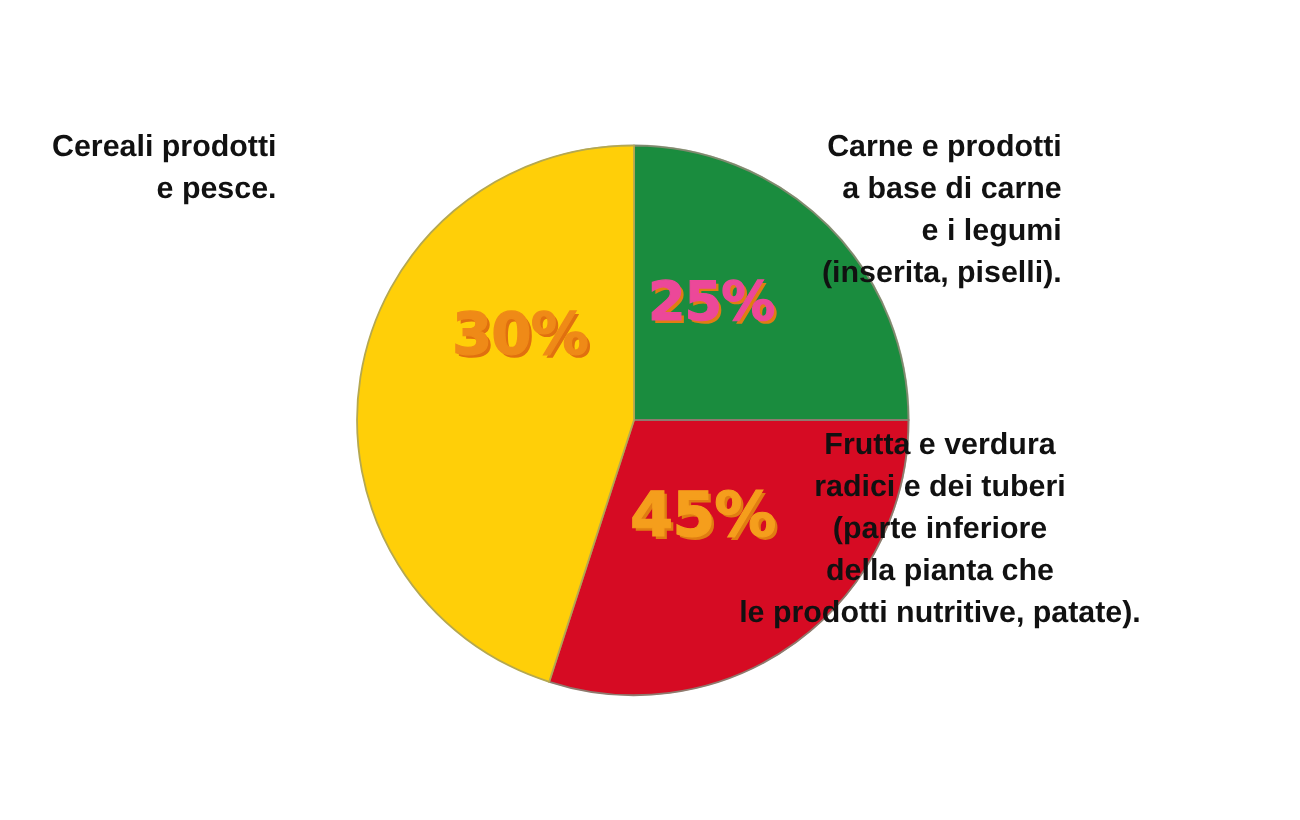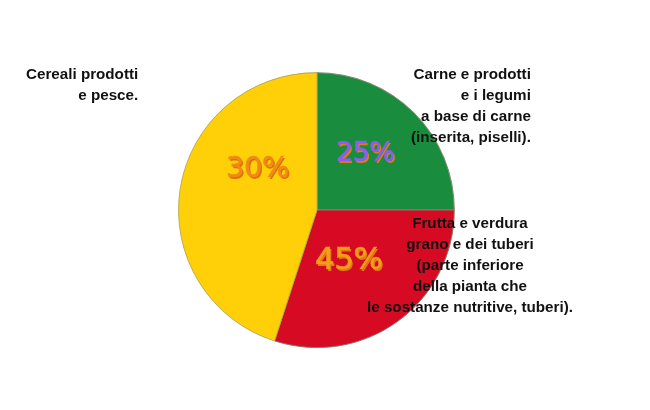--- a/index.html
+++ b/index.html
@@ -34,31 +34,31 @@
     display: block;
     width: 276px;
     height: 276px;
     overflow: visible;
   }
 
   
   .pct {
     position: absolute;
     font-family: "DejaVu Sans", sans-serif;
-    font-weight: normal;
+    font-weight: bold;
     font-size: 27px;
     letter-spacing: -0.5px;
     white-space: nowrap;
     line-height: 1;
     -webkit-text-stroke: 0.6px currentColor;
   }
   #pct-green {
-    left: 336px;
+    left: 324px;
     top: 138px;
-    color: #8b5cf6;
+    color: #ec4899;
     text-shadow: 1.5px 1.5px 0 #e07d12;
   }
   #pct-yellow {
     left: 226px;
     top: 153px;
     color: #ef8a17;
     font-size: 29px;
     text-shadow: 1.5px 1.5px 0 #e0700f;
   }
   #pct-red {
@@ -123,26 +123,26 @@
 
   <div class="pct" id="pct-red">45%</div>
 
   <div class="annot" id="annot-cereals">
     <span class="line">Cereali prodotti</span>
     <span class="line">e pesce.</span>
   </div>
 
   <div class="annot" id="annot-meat">
     <span class="line">Carne e prodotti</span>
+    <span class="line">a base di carne</span>
     <span class="line">e i legumi</span>
-    <span class="line">a base di carne</span>
     <span class="line">(inserita, piselli).</span>
   </div>
 
   <div class="annot" id="annot-fruit">
     <span class="line">Frutta e verdura</span>
-    <span class="line">grano e dei tuberi</span>
+    <span class="line">radici e dei tuberi</span>
     <span class="line">(parte inferiore</span>
     <span class="line">della pianta che</span>
-    <span class="line">le sostanze nutritive, tuberi).</span>
+    <span class="line">le prodotti nutritive, patate).</span>
   </div>
 
 </div>
 
 </body></html>

